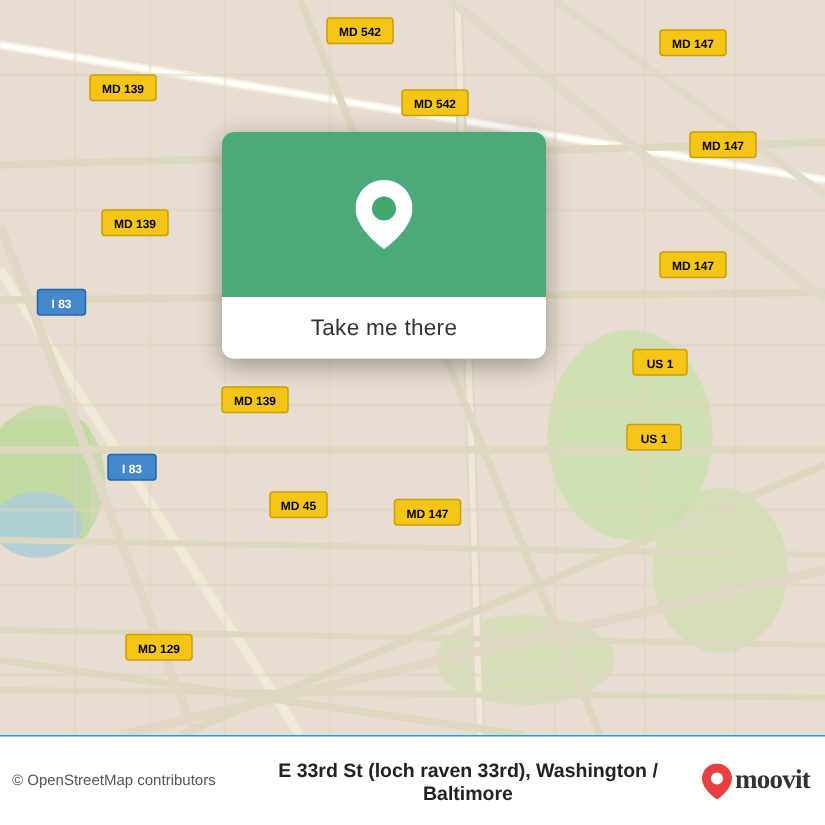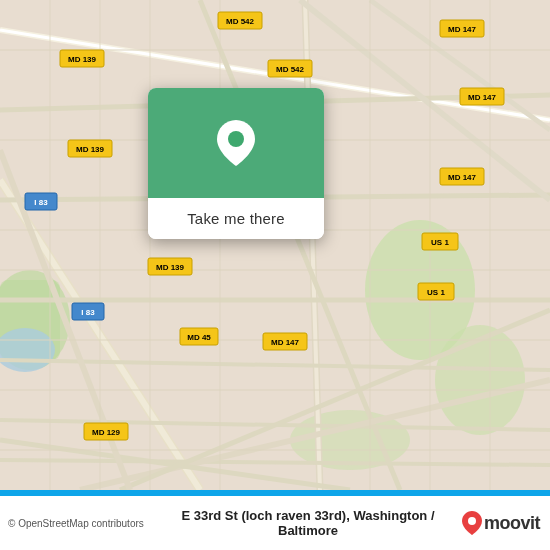--- a/index.html
+++ b/index.html
@@ -25,21 +25,21 @@
       position: absolute;
       top: 0; left: 0;
       width: 100%; height: 100%;
     }
 
     
     #popup-card {
       position: absolute;
       top: 88px;
       left: 148px;
-      width: 176px;
+      width: 216px;
       background: white;
       border-radius: 8px;
       box-shadow: 0 4px 16px rgba(0,0,0,0.35);
       overflow: hidden;
       z-index: 10;
     }
 
     #popup-map-preview {
       width: 100%;
       height: 110px;
@@ -67,21 +67,21 @@
       color: #333;
       text-align: center;
       letter-spacing: 0.2px;
     }
 
     
     #bottom-bar {
       width: 550px;
       height: 60px;
       background: white;
-      border-top: 6px solid #0ea5e9;
+      border-top: 1px solid #0ea5e9;
       display: flex;
       align-items: center;
       padding: 0 10px 0 8px;
       gap: 8px;
     }
 
     #attribution {
       font-size: 10px;
       color: #555;
       flex: 1;
@@ -90,23 +90,23 @@
     #location-label {
       font-size: 13px;
       color: #222;
       font-weight: 700;
       flex: 2;
       text-align: center;
     }
 
     #moovit-logo {
       display: flex;
-      align-items: center;
       gap: 2px;
       flex-shrink: 0;
+      font-family: Liberation Serif, serif;
     }
 
     #moovit-pin {
       width: 20px;
       height: 24px;
     }
 
     #moovit-text {
       font-size: 18px;
       font-weight: bold;

